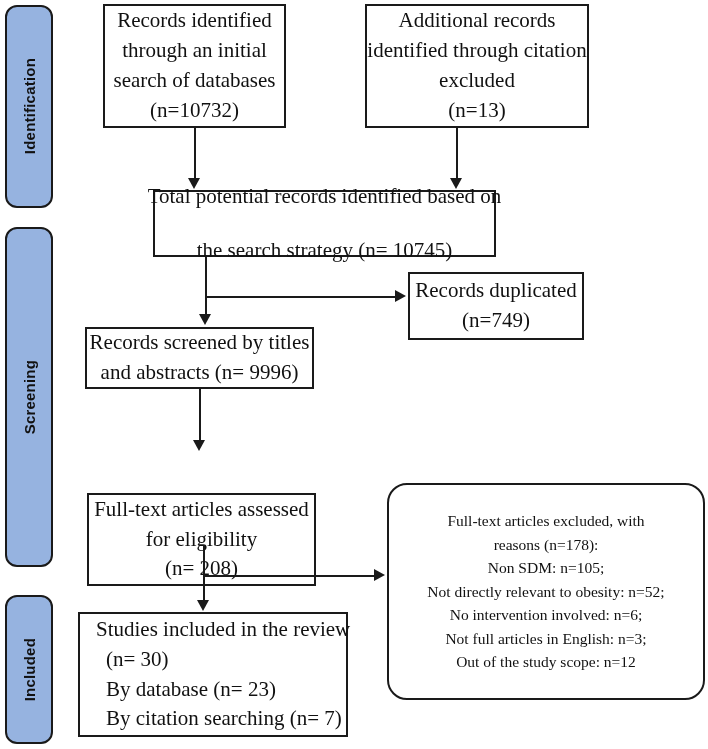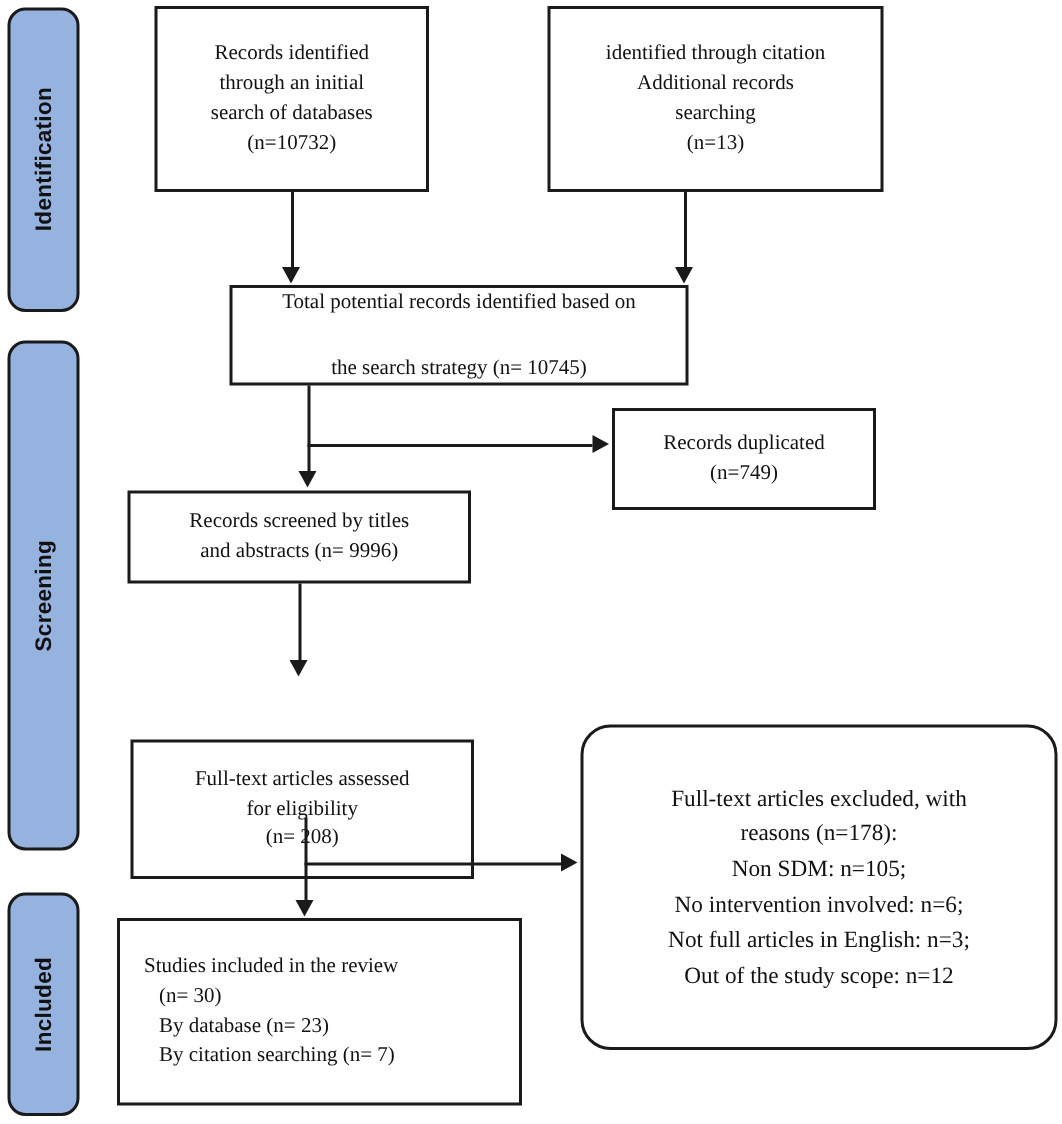--- a/index.html
+++ b/index.html
@@ -43,21 +43,21 @@
     position: absolute;
     background: #ffffff;
     border: 2px solid #1a1a1a;
     box-sizing: border-box;
     display: flex;
     flex-direction: column;
     align-items: center;
     justify-content: center;
     text-align: center;
     color: #111111;
-    font-size: 14px;
+    font-size: 21px;
     line-height: 1.42;
     padding: 2px 6px;
   }
   .box.align-left {
     align-items: flex-start;
     text-align: right;
     padding-left: 16px;
   }
   .box .line { display: block; white-space: nowrap; }
 
@@ -105,27 +105,27 @@
   </div>
 
   <div class="box" style="left:103px; top:4px; width:183px; height:124px;">
     <span class="line">Records identified</span>
     <span class="line">through an initial</span>
     <span class="line">search of databases</span>
     <span class="line">(n=10732)</span>
   </div>
 
   <div class="box" style="left:365px; top:4px; width:224px; height:124px;">
+    <span class="line">Additional records</span>
     <span class="line">identified through citation</span>
-    <span class="line">Additional records</span>
-    <span class="line">searching</span>
+    <span class="line">excluded</span>
     <span class="line">(n=13)</span>
   </div>
 
-  <div class="box" style="left:153px; top:190px; width:306px; height:67px;gap:24px;">
+  <div class="box" style="left:153px; top:190px; width:343px; height:67px;gap:24px;">
     <span class="line">Total potential records identified based on</span>
     <span class="line">the search strategy    (n= 10745)</span>
   </div>
 
   <div class="box" style="left:408px; top:272px; width:176px; height:68px;">
     <span class="line">Records duplicated</span>
     <span class="line">(n=749)</span>
   </div>
 
   <div class="box" style="left:85px; top:327px; width:229px; height:62px;text-align:right;">
@@ -136,20 +136,21 @@
   <div class="box" style="left:87px; top:452px; width:229px; height:93px;margin-top:41px;">
     <span class="line">Full-text articles assessed</span>
     <span class="line">for eligibility</span>
     <span class="line">(n= 208)</span>
   </div>
 
   <div class="box" style="left:387px; top:483px; width:318px; height:217px; font-size:15.5px; line-height:1.52;border-radius:20px;">
     <span class="line">Full-text articles excluded, with</span>
     <span class="line">reasons (n=178):</span>
     <span class="line">Non SDM: n=105;</span>
+    <span class="line">Not directly relevant to obesity: n=52;</span>
     <span class="line">No intervention involved: n=6;</span>
     <span class="line">Not full articles in English: n=3;</span>
     <span class="line">Out of the study scope: n=12</span>
   </div>
 
   <div class="box align-left" style="left:78px; top:612px; width:270px; height:125px;">
     <span class="line">Studies included in the review</span>
     <span class="line" style="padding-left:10px;">(n= 30)</span>
     <span class="line" style="padding-left:10px;">By database (n= 23)</span>
     <span class="line" style="padding-left:10px;">By citation searching (n= 7)</span>

